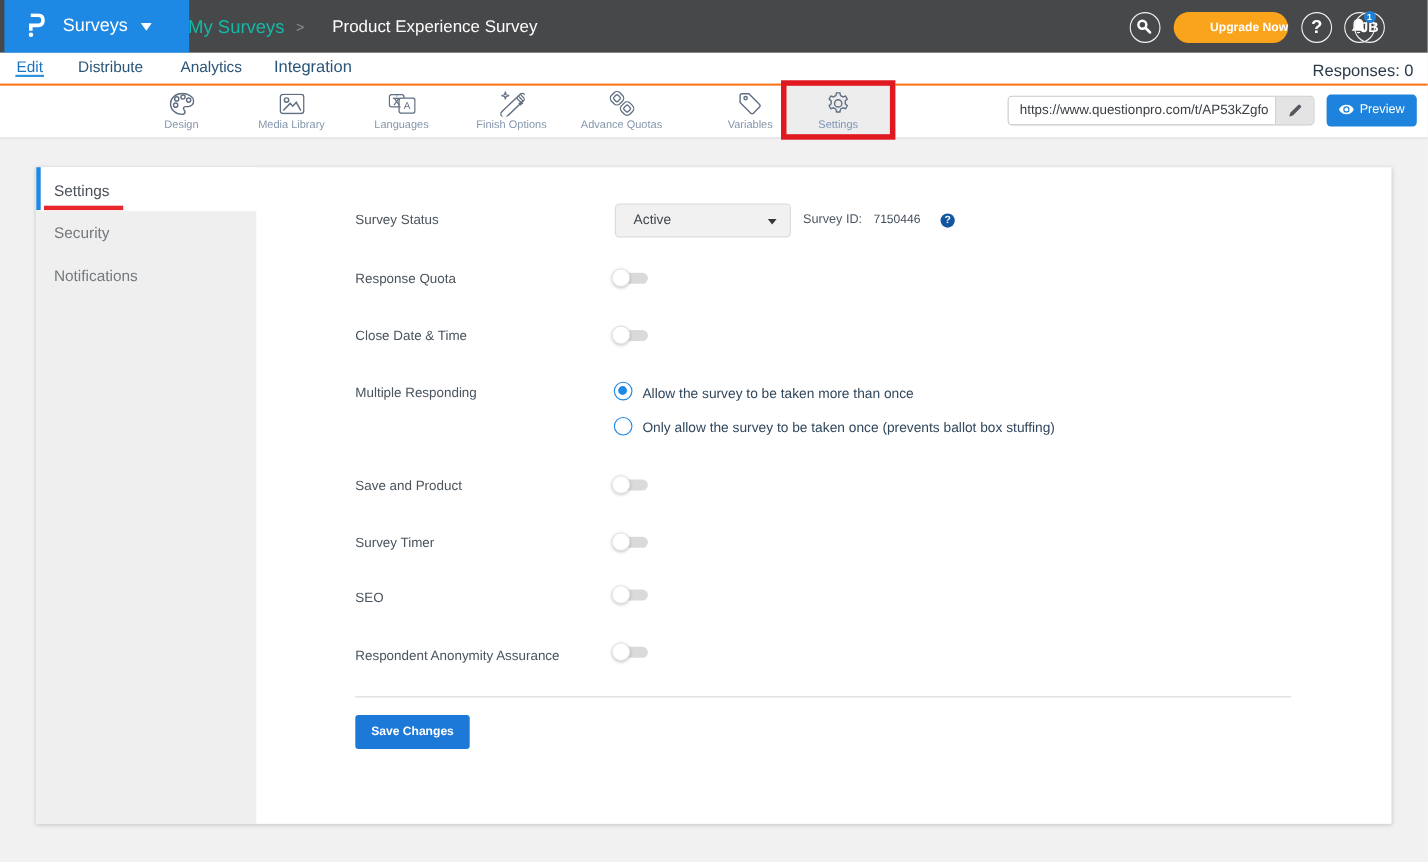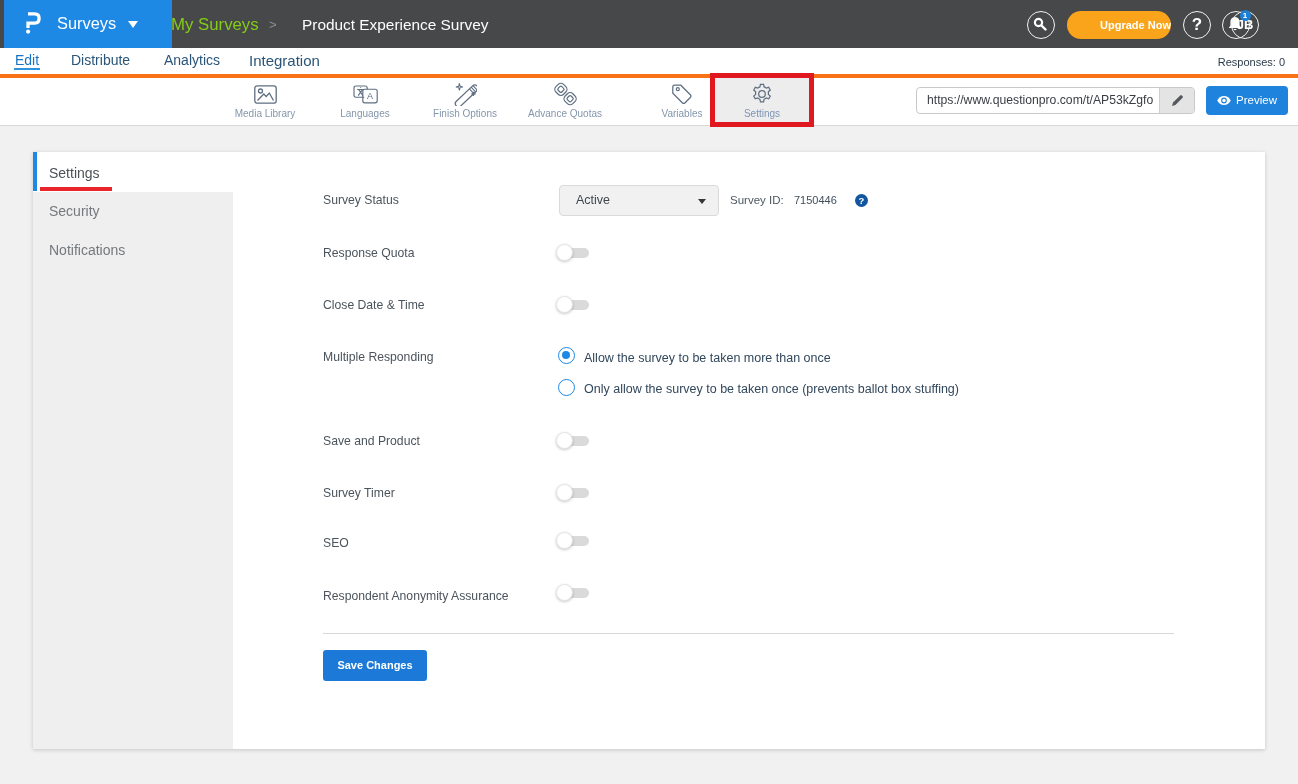--- a/index.html
+++ b/index.html
@@ -3,32 +3,32 @@
 <meta charset="utf-8">
 <style>
 * { margin:0; padding:0; box-sizing:border-box; }
 html,body { width:1298px; height:784px; overflow:hidden; }
 body { font-family:"Liberation Sans", sans-serif; background:#f1f1f2; position:relative; }
 
 
 .topbar { position:absolute; left:0; top:0; width:1298px; height:48px; background:#47484a; }
 .logo { position:absolute; left:4px; top:0; width:168px; height:48px; background:#1e88e5; }
 .logo .brand { position:absolute; left:53px; top:14px; color:#fff; font-size:16.4px; }
-.bc1 { position:absolute; left:171px; top:15px; font-size:16.8px; color:#84cc16; }
+.bc1 { position:absolute; left:171px; top:15px; font-size:16.8px; color:#14b8a6; }
 .bcsep { position:absolute; left:269px; top:17px; font-size:13px; color:#8b9096; }
 .bc2 { position:absolute; left:302px; top:16px; font-size:15.4px; color:#fdfdfd; }
 .circ { position:absolute; top:10.5px; width:28px; height:28px; border-radius:50%; border:1.5px solid #f2f2f2; color:#fff; }
 .upgrade { position:absolute; left:1067px; top:10.5px; width:104px; height:28px; border-radius:14px; background:#f9a41b; color:#fff; font-size:11px; font-weight:bold; text-align:right; line-height:28px; }
 .badge { position:absolute; left:1239.5px; top:10px; width:11px; height:11px; background:#1d7fd4; border-radius:50%; color:#fff; font-size:8px; font-weight:bold; text-align:center; line-height:11px; z-index:3; }
 
 
-.tabrow { position:absolute; left:0; top:48px; width:1298px; height:30px; background:#fff; border-bottom:4px solid #f97316; }
+.tabrow { position:absolute; left:0; top:48px; width:1298px; height:30px; background:#fff; border-bottom:2px solid #f97316; }
 .tab { position:absolute; top:4px; font-size:14px; color:#2a5578; }
 .underline { position:absolute; left:14px; top:20px; width:26px; height:2px; background:#2e93dd; }
-.responses { position:absolute; right:13px; top:8px; font-size:11px; color:#2b3a49; }
+.responses { position:absolute; right:13px; top:8px; font-size:15px; color:#2b3a49; }
 
 
 .toolbar { position:absolute; left:0; top:78px; width:1298px; height:48px; background:#fff; border-bottom:1px solid #d8d8d8; }
 .titem { position:absolute; top:0; width:100px; height:49px; text-align:center; }
 .ticon { position:absolute; left:0; top:4px; width:100%; height:24px; display:flex; align-items:center; justify-content:center; }
 .tlabel { position:absolute; left:0; top:30px; width:100%; font-size:10px; color:#8496ab; }
 .redbox { position:absolute; left:710px; top:-5px; width:104px; height:54px; border:5px solid #e0181f; background:#ededee; z-index:2; text-align:center; }
 .redbox .ticon { top:4px; }
 .redbox .tlabel { top:30px; color:#7d95b5; }
 .urlbox { position:absolute; left:916px; top:9px; width:279px; height:27px; background:#fff; border:1px solid #c9c9c9; border-radius:4px; font-size:12.2px; color:#393e43; line-height:25px; padding-left:10px; white-space:nowrap; overflow:hidden; }
@@ -93,20 +93,34 @@
 <div class="tabrow">
   <span class="tab" style="left:15px; color:#1a73c2">Edit</span>
   <div class="underline"></div>
   <span class="tab" style="left:71px">Distribute</span>
   <span class="tab" style="left:164px">Analytics</span>
   <span class="tab" style="left:249px; font-size:15px">Integration</span>
   <span class="responses">Responses: 0</span>
 </div>
 
 <div class="toolbar">
+  <div class="titem" style="left:115px">
+    <div class="ticon">
+        <svg width="23" height="21" viewBox="0 0 23 21">
+          <g fill="none" stroke="#5f6e80" stroke-width="1.3">
+            <path d="M11.5 1 C5.7 1 1 5.3 1 10.5 C1 15.7 5.7 20 11.5 20 C13.1 20 14.2 19.1 14.2 17.8 C14.2 17 13.8 16.5 13.4 16 C13.1 15.6 12.8 15.2 12.8 14.7 C12.8 13.7 13.7 12.9 14.7 12.9 L17 12.9 C19.8 12.9 22 10.8 22 8.1 C22 4.1 17.2 1 11.5 1 Z"></path>
+            <circle cx="6.7" cy="5.9" r="1.9"></circle>
+            <circle cx="12.4" cy="4.2" r="1.9"></circle>
+            <circle cx="17.5" cy="7" r="1.9"></circle>
+            <circle cx="5.7" cy="11.6" r="1.9"></circle>
+          </g>
+        </svg>
+      </div>
+    <span class="tlabel">Design</span>
+  </div>
   <div class="titem" style="left:215px">
     <div class="ticon">
         <svg width="23" height="19" viewBox="0 0 23 19">
           <g fill="none" stroke="#5f6e80" stroke-width="1.3">
             <rect x="0.8" y="0.8" width="21.4" height="17.4" rx="2.5"></rect>
             <circle cx="6.5" cy="6" r="2"></circle>
             <path d="M3.5 15.5 L9.8 9 L12.2 11.5 L15.3 8 L19.5 15.5"></path>
           </g>
         </svg>
       </div>

